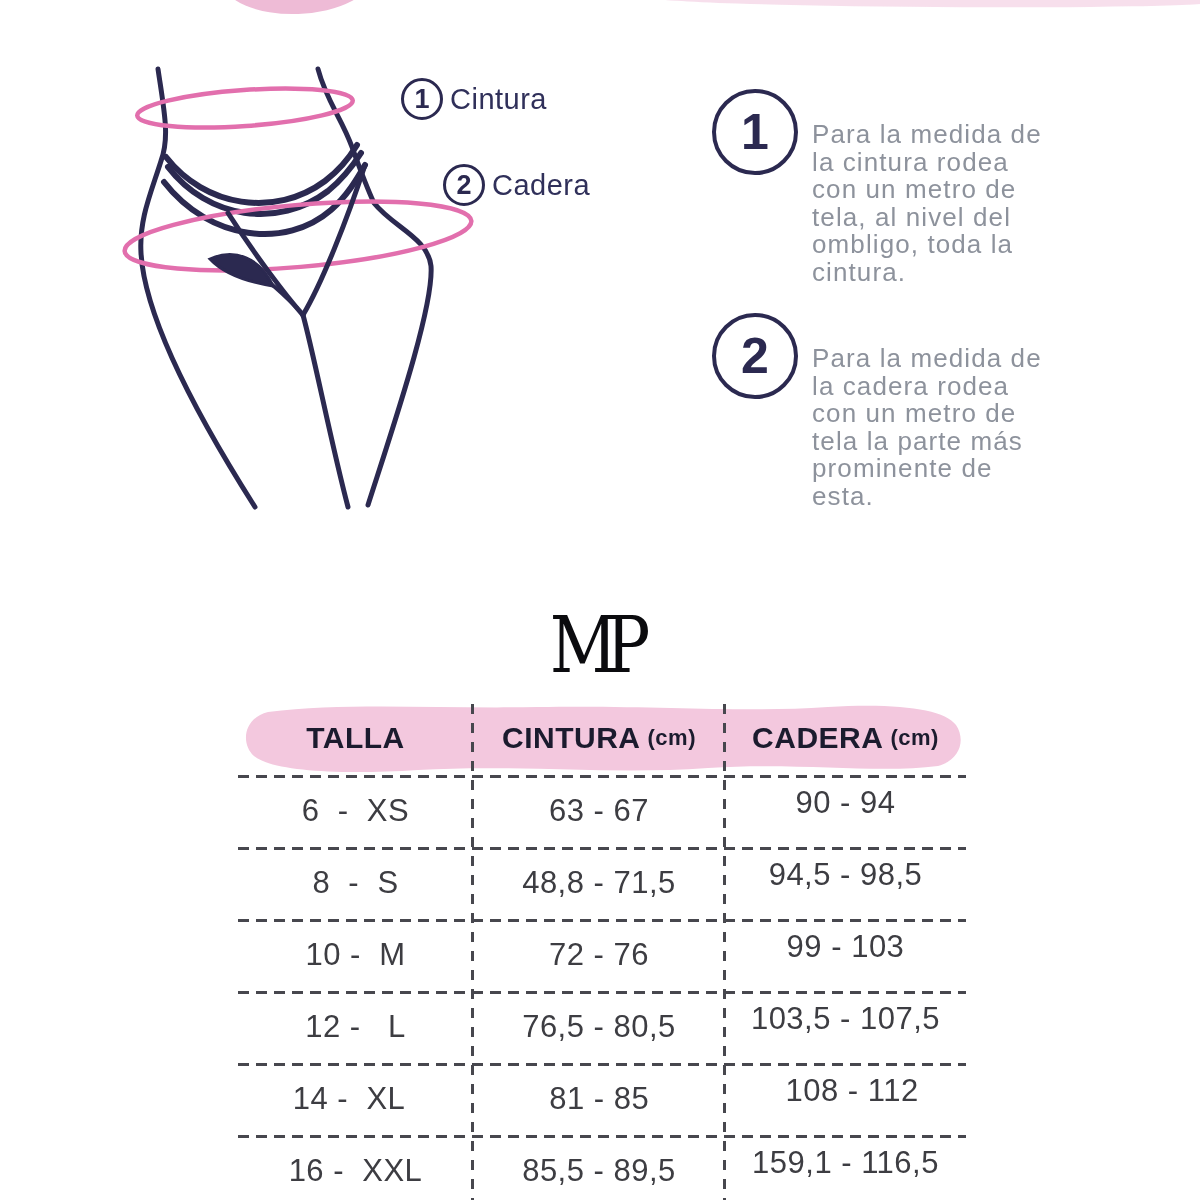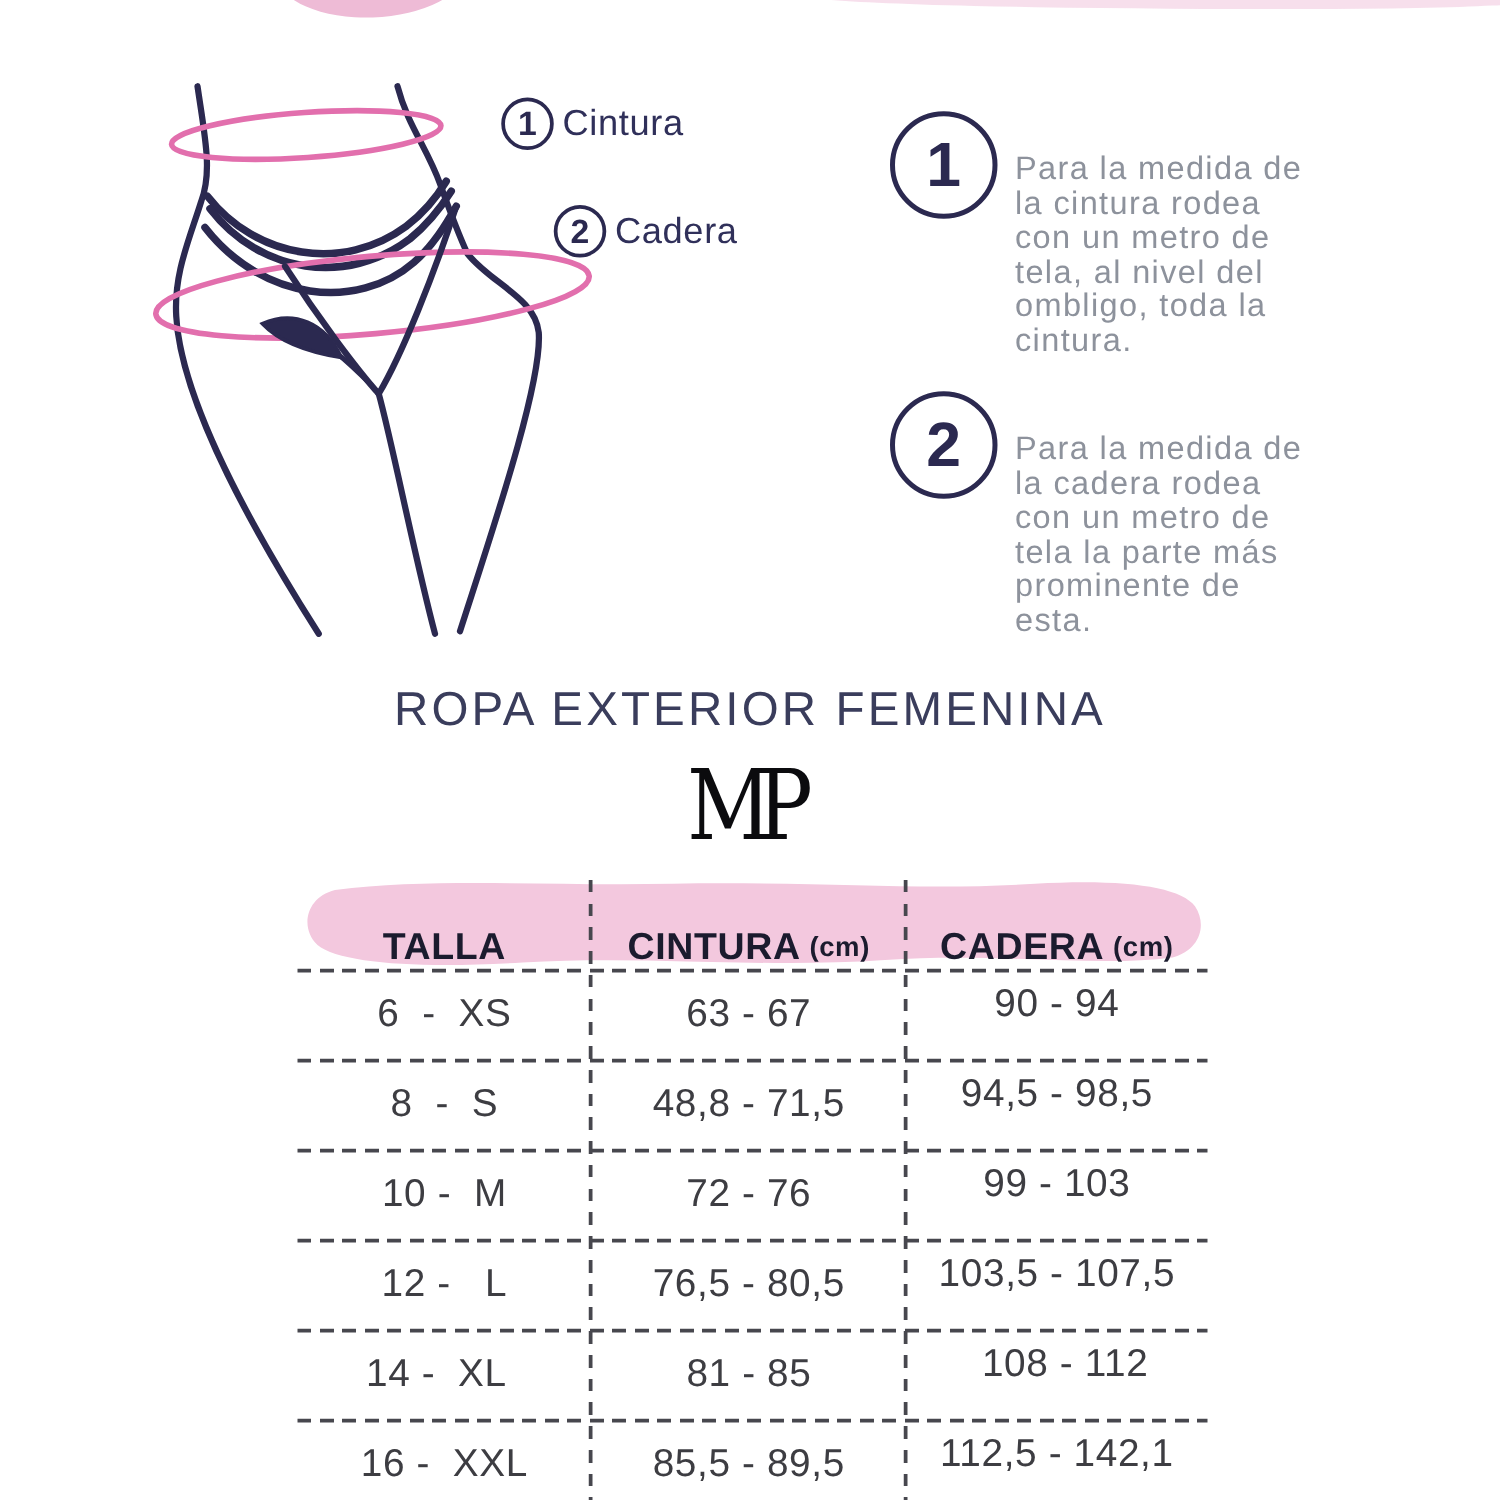--- a/index.html
+++ b/index.html
@@ -53,21 +53,21 @@
   .band{position:absolute;left:0;top:0;width:728px;height:78px;}
   .vline{
     position:absolute;top:4px;bottom:0;width:3px;
     background:repeating-linear-gradient(180deg,#47474e 0 10px,transparent 10px 19px);
   }
   .v1{left:233px;} .v2{left:485px;}
   .hline{
     position:absolute;left:0;width:728px;height:3px;
     background:repeating-linear-gradient(90deg,#47474e 0 11px,transparent 11px 18px);
   }
-  .thead{position:absolute;left:0;top:0;width:728px;height:75px;display:flex;align-items:flex-end;}
+  .thead{position:absolute;left:0;top:0;width:728px;height:75px;display:flex;}
   .thead .hcell{
     display:flex;align-items:center;justify-content:center;
     color:#1b1b2e;font-size:30px;font-weight:700;letter-spacing:.5px;white-space:pre;
   }
   .thead .unit{font-size:22px;font-weight:700;margin-left:7px;}
   .c1{width:235px;} .c2{width:252px;} .c3{width:241px;}
   .trow{position:absolute;left:0;width:728px;height:72px;display:flex;justify-content:center;}
   .trow .cell{
     display:flex;align-items:center;justify-content:center;
     color:#3d3d42;font-size:31px;letter-spacing:.5px;white-space:pre;
@@ -129,21 +129,20 @@
   <div class="big-circle" style="left:712px;top:313px;">
     <span>2</span>
   </div>
   <div class="itext" style="top:345px;">Para la medida de
 la cadera rodea
 con un metro de
 tela la parte más
 prominente de
 esta.</div>
 
-  <div class="title">ROPA EXTERIOR FEMENINA</div>
   <div class="logo"><span class="m">M</span><span class="p">P</span></div>
 
   <div class="table">
     <svg class="band" viewBox="0 0 728 78">
       <path d="M 30,12 C 110,2 200,9 300,7 C 420,5 500,13 590,7 C 660,3 706,9 718,25 C 728,40 722,60 700,66 C 640,74 560,62 470,68 C 370,75 280,64 180,70 C 100,75 34,71 16,56 C 2,43 6,18 30,12 Z" fill="#f3c8de"></path>
     </svg>
 
     <div class="vline v1"></div>
     <div class="vline v2"></div>
 
@@ -189,17 +188,17 @@
       <div class="cell c3 cadera">103,5 - 107,5</div>
     </div>
     <div class="trow" style="top:363px;gap:20px;">
       <div class="cell c1">14 -  XL</div>
       <div class="cell c2">81 - 85</div>
       <div class="cell c3 cadera">108 - 112</div>
     </div>
     <div class="trow" style="top:435px;">
       <div class="cell c1">16 -  XXL</div>
       <div class="cell c2">85,5 - 89,5</div>
-      <div class="cell c3 cadera">112,5 - 142,1</div>
+      <div class="cell c3 cadera">159,1 - 116,5</div>
     </div>
   </div>
 
 </div>
 
 </body></html>

